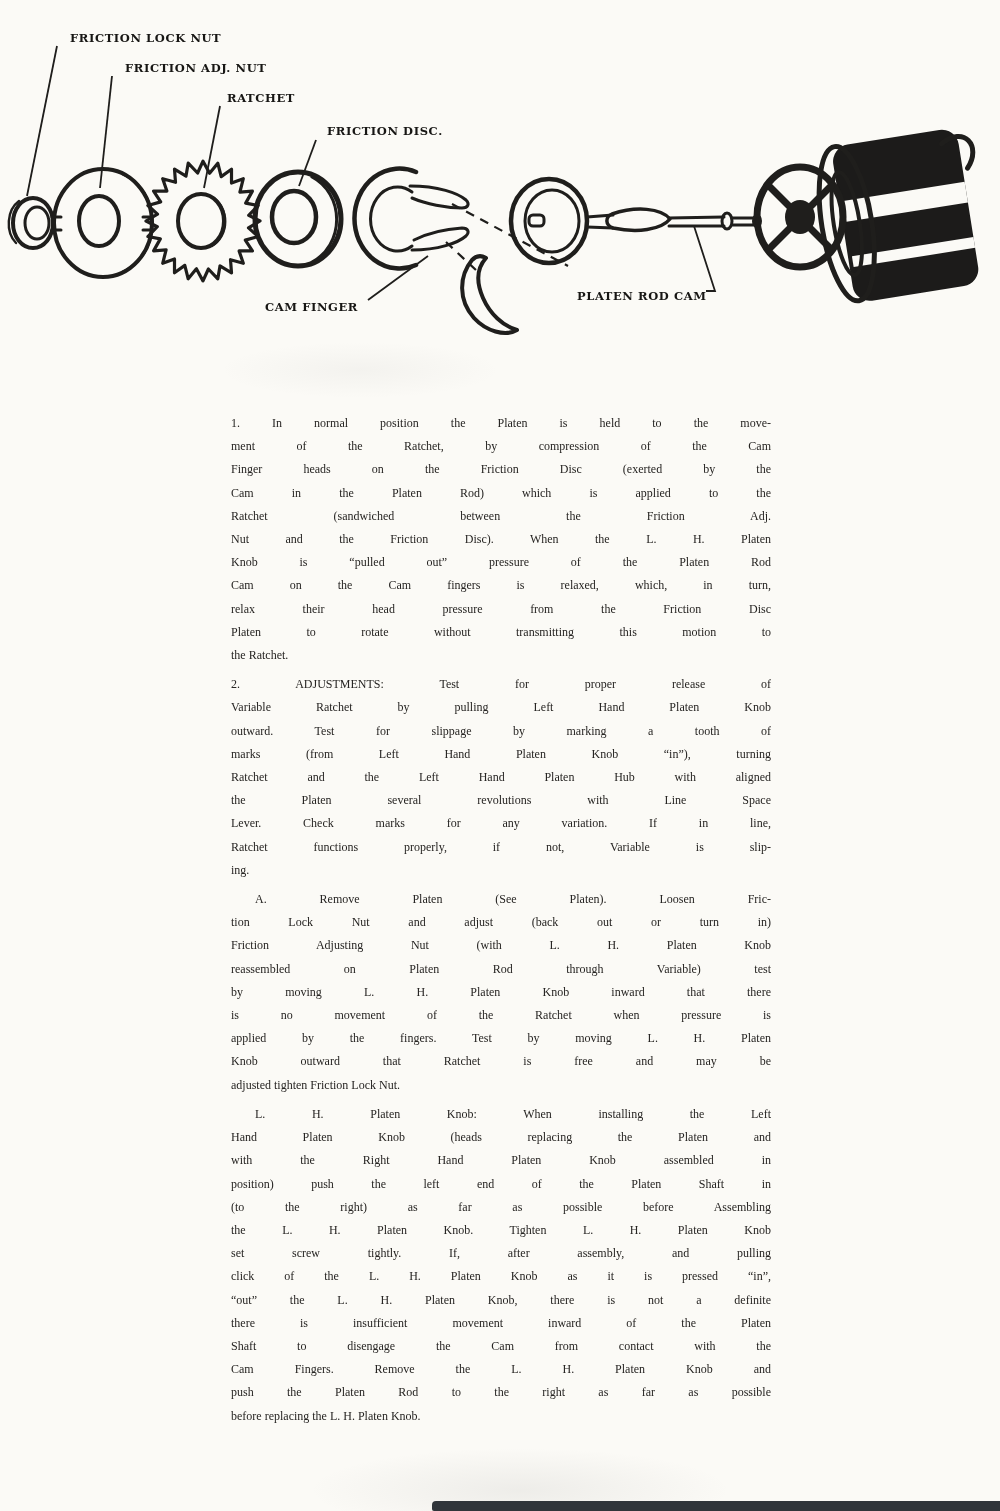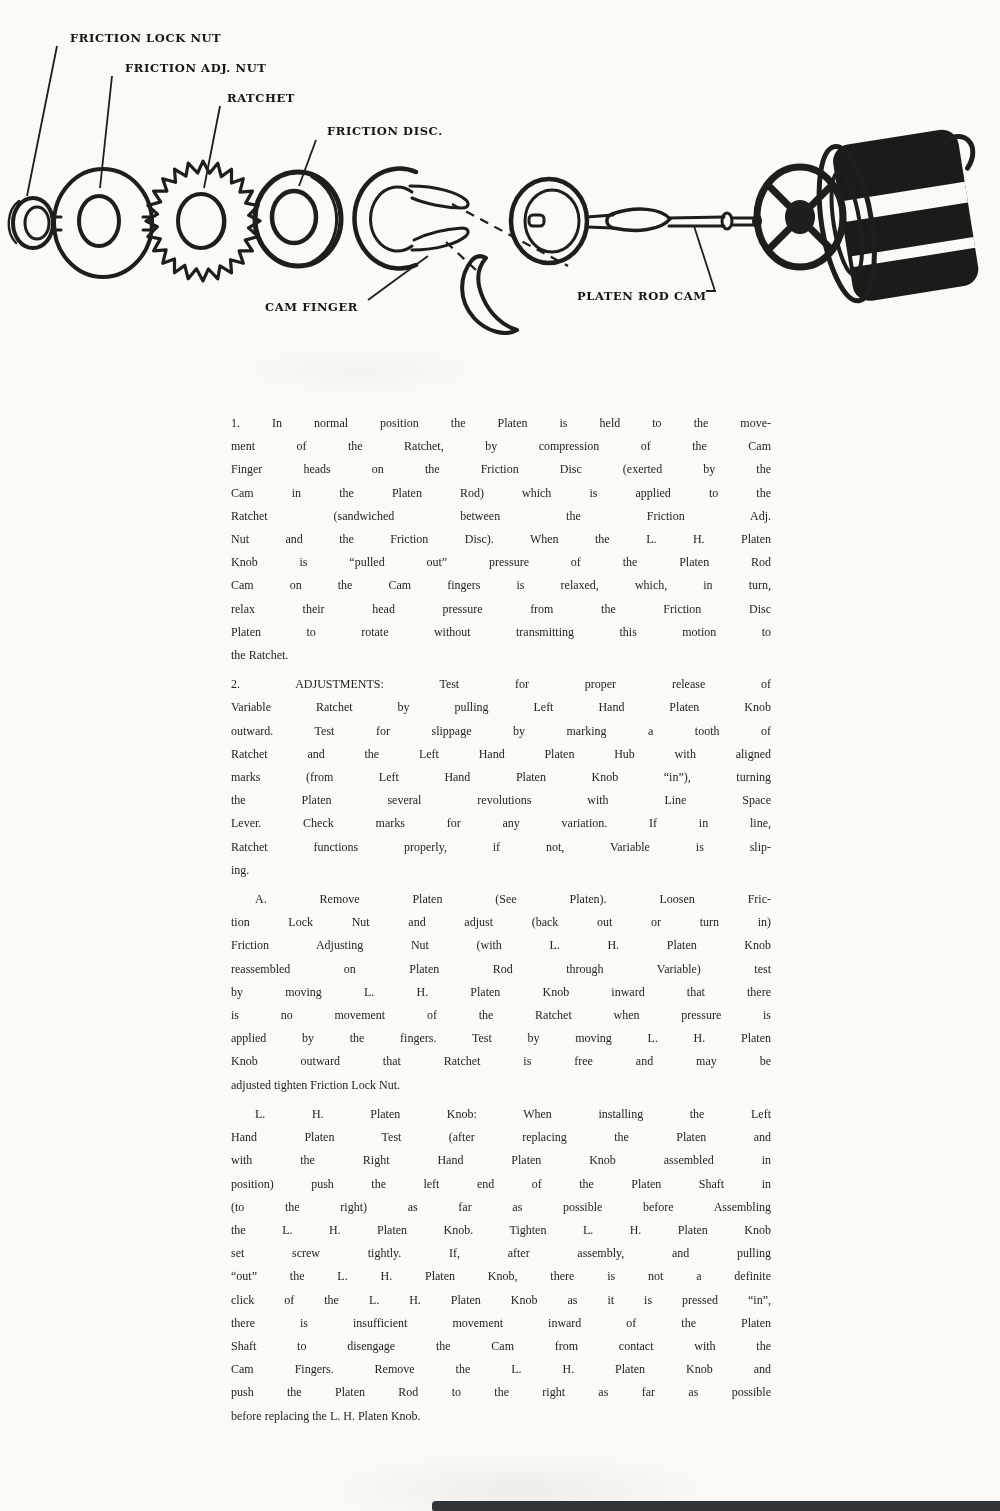--- a/index.html
+++ b/index.html
@@ -139,48 +139,48 @@
         <div class="ln">Knob is “pulled out” pressure of the Platen Rod</div>
         <div class="ln">Cam on the Cam fingers is relaxed, which, in turn,</div>
         <div class="ln">relax their head pressure from the Friction Disc</div>
         <div class="ln">Platen to rotate without transmitting this motion to</div>
         <div class="ln last">the Ratchet.</div>
       </div>
       <div class="para">
         <div class="ln first">2. ADJUSTMENTS: Test for proper release of</div>
         <div class="ln">Variable Ratchet by pulling Left Hand Platen Knob</div>
         <div class="ln">outward. Test for slippage by marking a tooth of</div>
+        <div class="ln">marks (from Left Hand Platen Knob “in”), turning</div>
         <div class="ln">Ratchet and the Left Hand Platen Hub with aligned</div>
-        <div class="ln">marks (from Left Hand Platen Knob “in”), turning</div>
         <div class="ln">the Platen several revolutions with Line Space</div>
         <div class="ln">Lever. Check marks for any variation. If in line,</div>
         <div class="ln">Ratchet functions properly, if not, Variable is slip-</div>
         <div class="ln last">ing.</div>
       </div>
       <div class="para indent">
         <div class="ln first">A. Remove Platen (See Platen). Loosen Fric-</div>
         <div class="ln">tion Lock Nut and adjust (back out or turn in)</div>
         <div class="ln">Friction Adjusting Nut (with L. H. Platen Knob</div>
         <div class="ln">reassembled on Platen Rod through Variable) test</div>
         <div class="ln">by moving L. H. Platen Knob inward that there</div>
         <div class="ln">is no movement of the Ratchet when pressure is</div>
         <div class="ln">applied by the fingers. Test by moving L. H. Platen</div>
         <div class="ln">Knob outward that Ratchet is free and may be</div>
         <div class="ln last">adjusted tighten Friction Lock Nut.</div>
       </div>
       <div class="para indent">
         <div class="ln first">L. H. Platen Knob: When installing the Left</div>
-        <div class="ln">Hand Platen Test (after replacing the Platen and</div>
+        <div class="ln">Hand Platen Knob (heads replacing the Platen and</div>
         <div class="ln">with the Right Hand Platen Knob assembled in</div>
         <div class="ln">position) push the left end of the Platen Shaft in</div>
         <div class="ln">(to the right) as far as possible before Assembling</div>
         <div class="ln">the L. H. Platen Knob. Tighten L. H. Platen Knob</div>
         <div class="ln">set screw tightly. If, after assembly, and pulling</div>
+        <div class="ln">click of the L. H. Platen Knob as it is pressed “in”,</div>
         <div class="ln">“out” the L. H. Platen Knob, there is not a definite</div>
-        <div class="ln">click of the L. H. Platen Knob as it is pressed “in”,</div>
         <div class="ln">there is insufficient movement inward of the Platen</div>
         <div class="ln">Shaft to disengage the Cam from contact with the</div>
         <div class="ln">Cam Fingers. Remove the L. H. Platen Knob and</div>
         <div class="ln">push the Platen Rod to the right as far as possible</div>
         <div class="ln last">before replacing the L. H. Platen Knob.</div>
       </div>
     </div>
 
   <div class="scan-bar"></div>
 </div>

